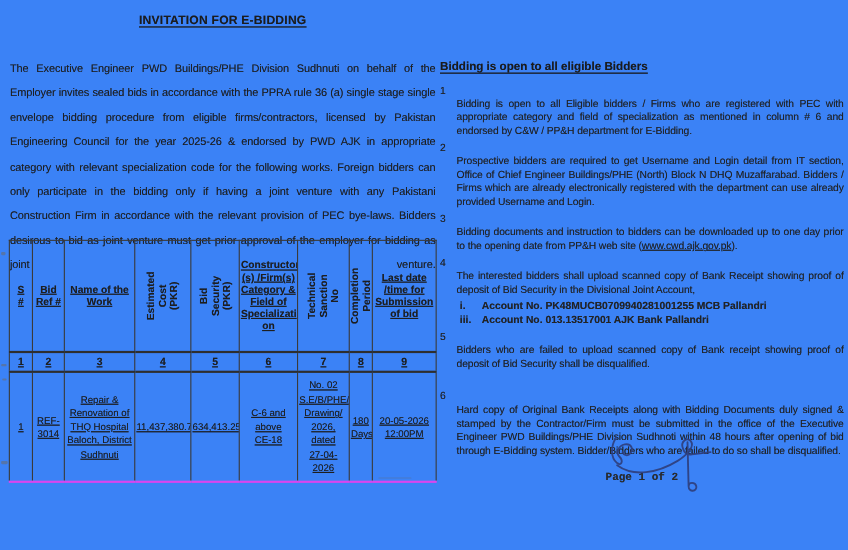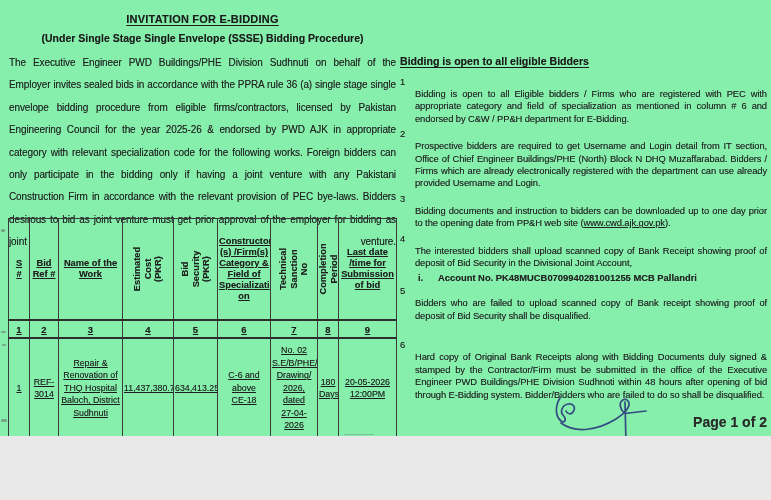--- a/index.html
+++ b/index.html
@@ -1,17 +1,17 @@
 <!DOCTYPE html>
 <html><head>
 <meta charset="utf-8">
 <style>
   html,body{margin:0;padding:0;}
   body{background:#e9e9e9;font-family:"Liberation Sans",sans-serif;}
-  .page{position:relative;width:771px;height:436px;background:#86efac;overflow:hidden;
+  .page{position:relative;width:771px;height:500px;background:#3b82f6;overflow:hidden;
         color:#222;text-shadow:0 0 .4px rgba(0,0,0,.4);}
 
   
   .doc-title{position:absolute;left:8px;top:13px;width:389px;text-align:center;
              font-weight:bold;font-size:11px;letter-spacing:.2px;color:#1c1c1c;
              text-decoration:underline;text-underline-offset:2px;}
   .doc-subtitle{position:absolute;left:8px;top:32px;width:389px;text-align:center;
                 font-weight:bold;font-size:10.5px;color:#1c1c1c;}
   .intro{position:absolute;left:9px;top:52px;width:387px;font-size:10px;
          line-height:22.4px;text-align:justify;text-align-last:justify;
@@ -40,34 +40,33 @@
              text-decoration:underline;text-underline-offset:2px;margin-bottom:9px;}
   .r-item{display:flex;margin-bottom:3px;}
   .r-num{flex:0 0 15px;font-size:9.4px;line-height:12.4px;}
   .r-text{flex:1;font-size:9.4px;line-height:12.4px;text-align:justify;
           letter-spacing:-.1px;margin-top:12px;}
   .bold-link{font-weight:normal;text-decoration:underline;}
   .acct-row{display:flex;margin:1px 0 1px 18px;}
   .acct-rn{flex:0 0 20px;font-weight:bold;font-size:9.4px;line-height:12px;}
   .acct-tx{flex:1;font-weight:bold;font-size:9.4px;line-height:12px;}
   .gap{height:14px;}
-  .page-footer{margin-top:13px;text-align:right;font-family:Liberation Sans, sans-serif;
-               font-weight:bold;font-size:14px;color:#2a2a2a;}
+  .page-footer{margin-top:13px;text-align:center;font-family:Liberation Mono, monospace;
+               font-weight:bold;font-size:10px;color:#2a2a2a;}
   .signature{position:absolute;left:546px;top:392px;}
 
   
   .artifact{position:absolute;background:#6b6b6b;opacity:.55;border-radius:1px;}
 </style>
 </head>
 <body>
 
 <div class="page">
 
   <div class="doc-title">INVITATION FOR E-BIDDING</div>
-  <div class="doc-subtitle">(Under Single Stage Single Envelope (SSSE) Bidding Procedure)</div>
   <div class="intro">The Executive Engineer PWD Buildings/PHE Division Sudhnuti on behalf of the Employer invites sealed bids in accordance with the PPRA rule 36 (a) single stage single envelope bidding procedure from eligible firms/contractors, licensed by Pakistan Engineering Council for the year 2025-26 &amp; endorsed by PWD AJK in appropriate category with relevant specialization code for the following works. Foreign bidders can only participate in the bidding only if having a joint venture with any Pakistani Construction Firm in accordance with the relevant provision of PEC bye-laws. Bidders desirous to bid as joint venture must get prior approval of the employer for bidding as joint venture.</div>
 
   <table class="bid">
     <colgroup>
       <col style="width:21px">
         <col style="width:29px">
         <col style="width:64px">
       <col style="width:51px">
         <col style="width:44px">
         <col style="width:53px">
@@ -160,20 +159,24 @@
 
     <div class="r-item">
       <span class="r-num">4</span>
       <span class="r-text">The interested bidders shall upload scanned copy of Bank Receipt showing proof of deposit of Bid Security in the Divisional Joint Account,</span>
     </div>
 
     <div class="acct-row">
       <span class="acct-rn">i.</span>
       <span class="acct-tx">Account No. PK48MUCB0709940281001255 MCB Pallandri</span>
     </div>
+    <div class="acct-row" style="margin-bottom:3px;">
+      <span class="acct-rn">iii.</span>
+      <span class="acct-tx">Account No. 013.13517001 AJK Bank Pallandri</span>
+    </div>
 
     <div class="r-item">
       <span class="r-num">5</span>
       <span class="r-text">Bidders who are failed to upload scanned copy of Bank receipt showing proof of deposit of Bid Security shall be disqualified.</span>
     </div>
 
     <div class="gap"></div>
 
     <div class="r-item">
       <span class="r-num">6</span>

